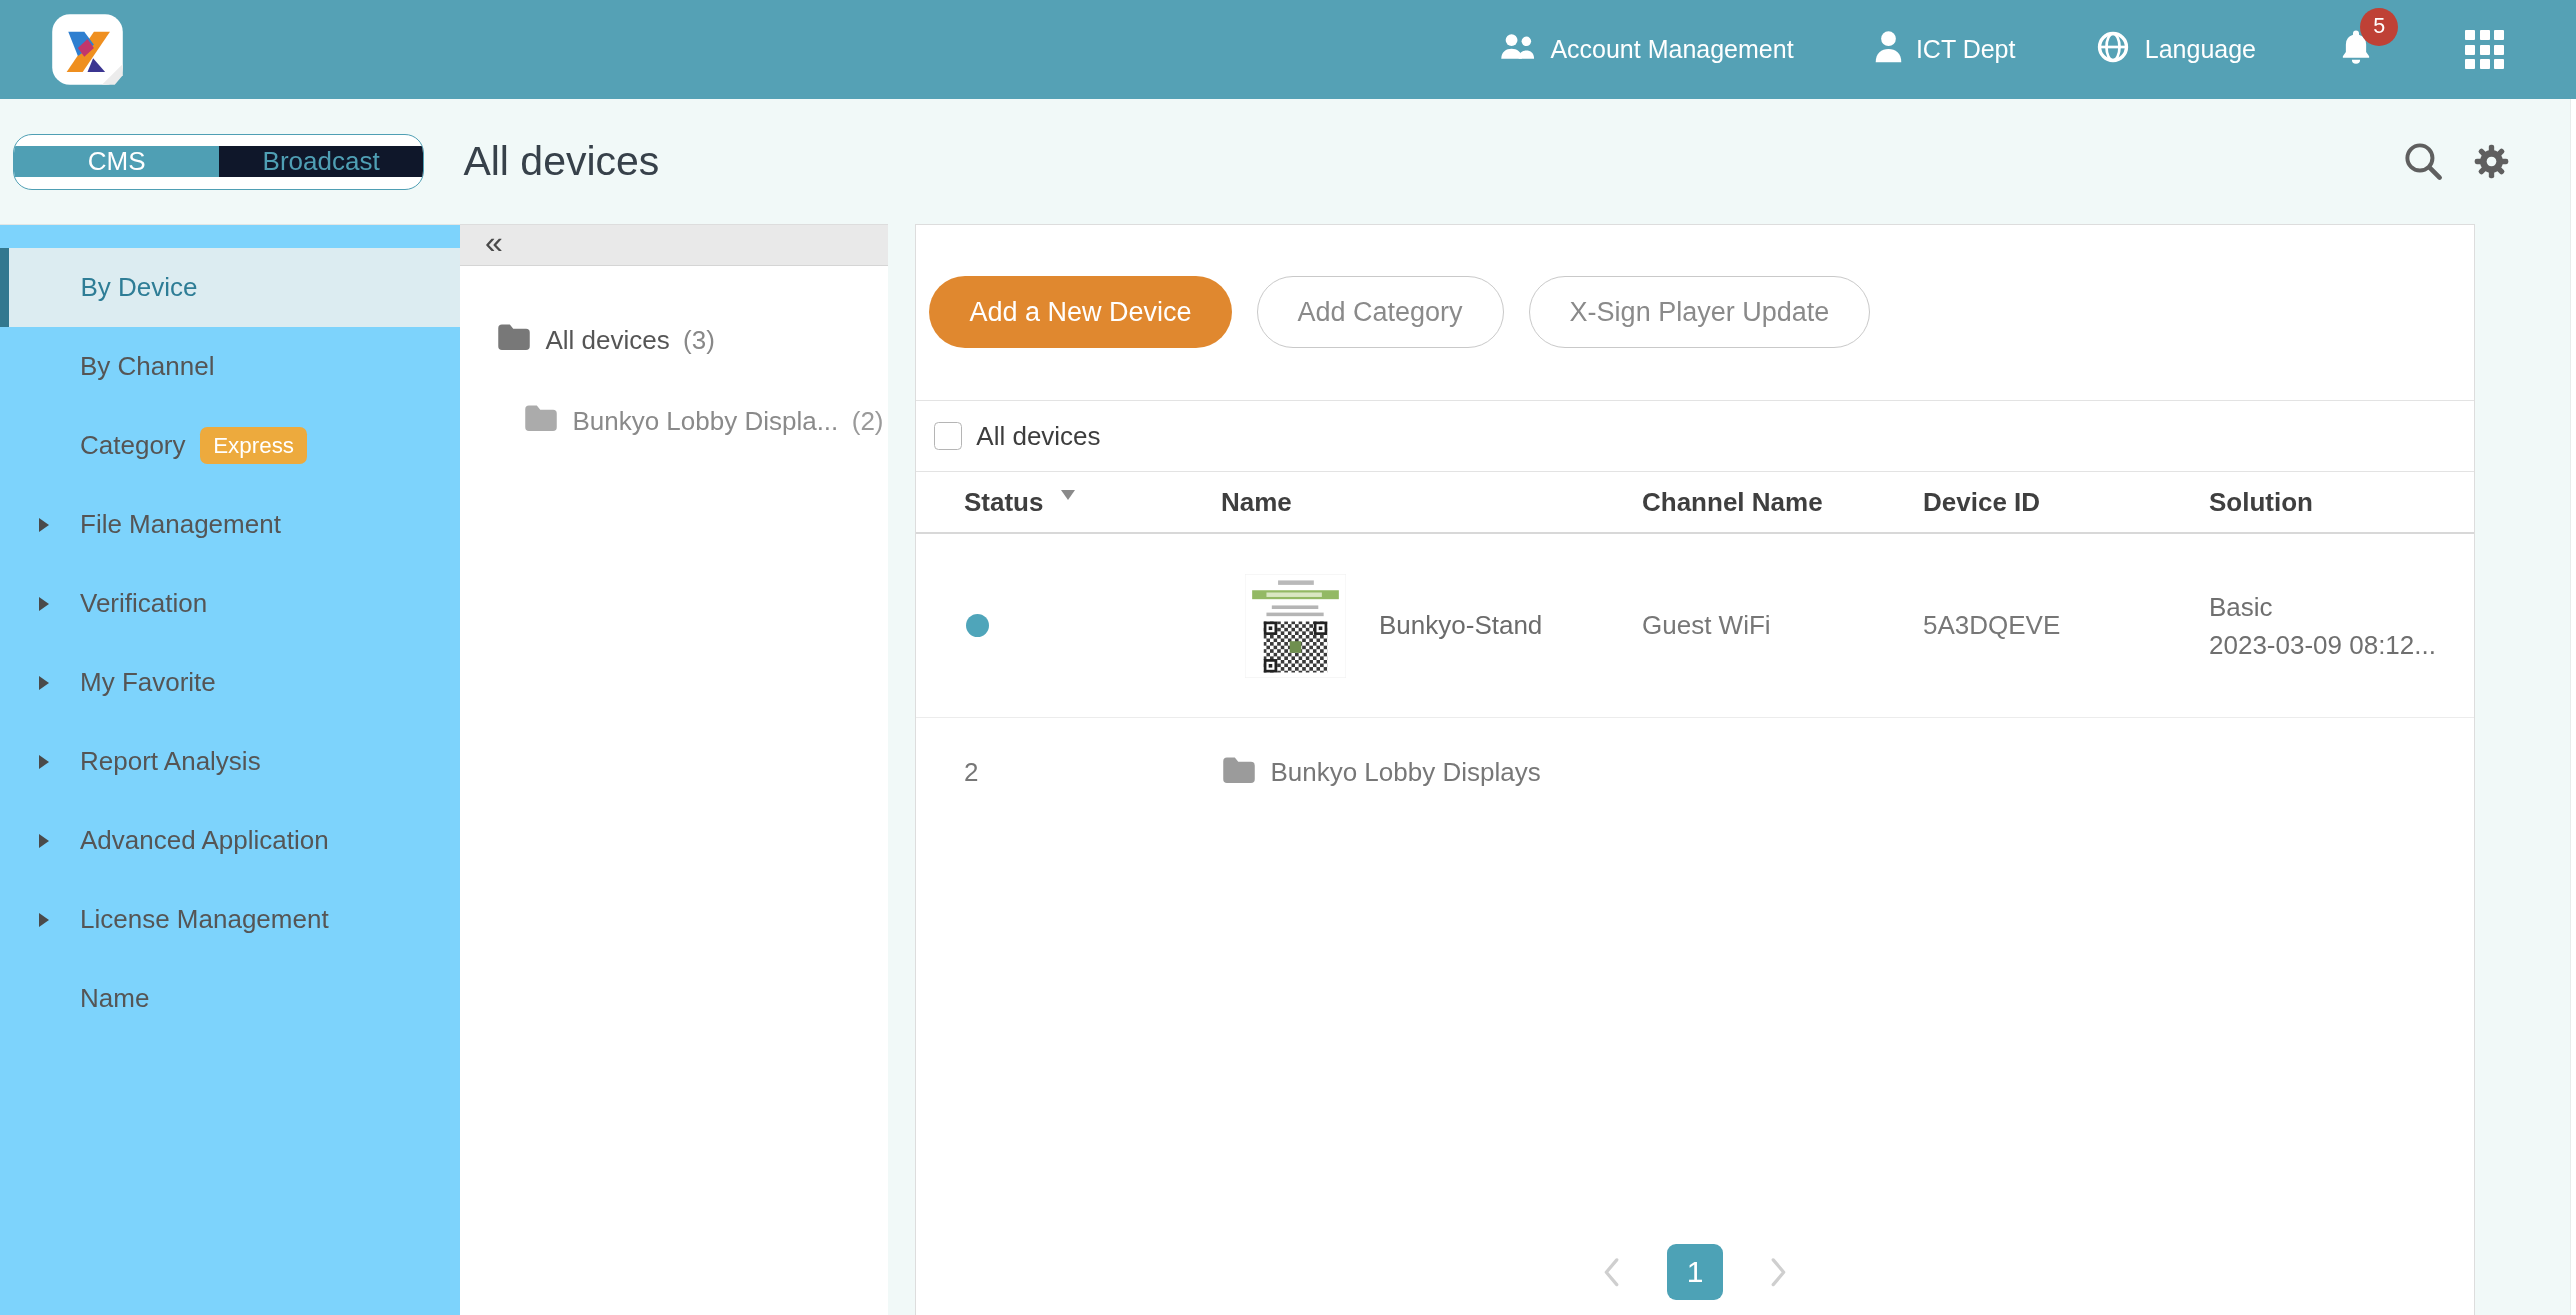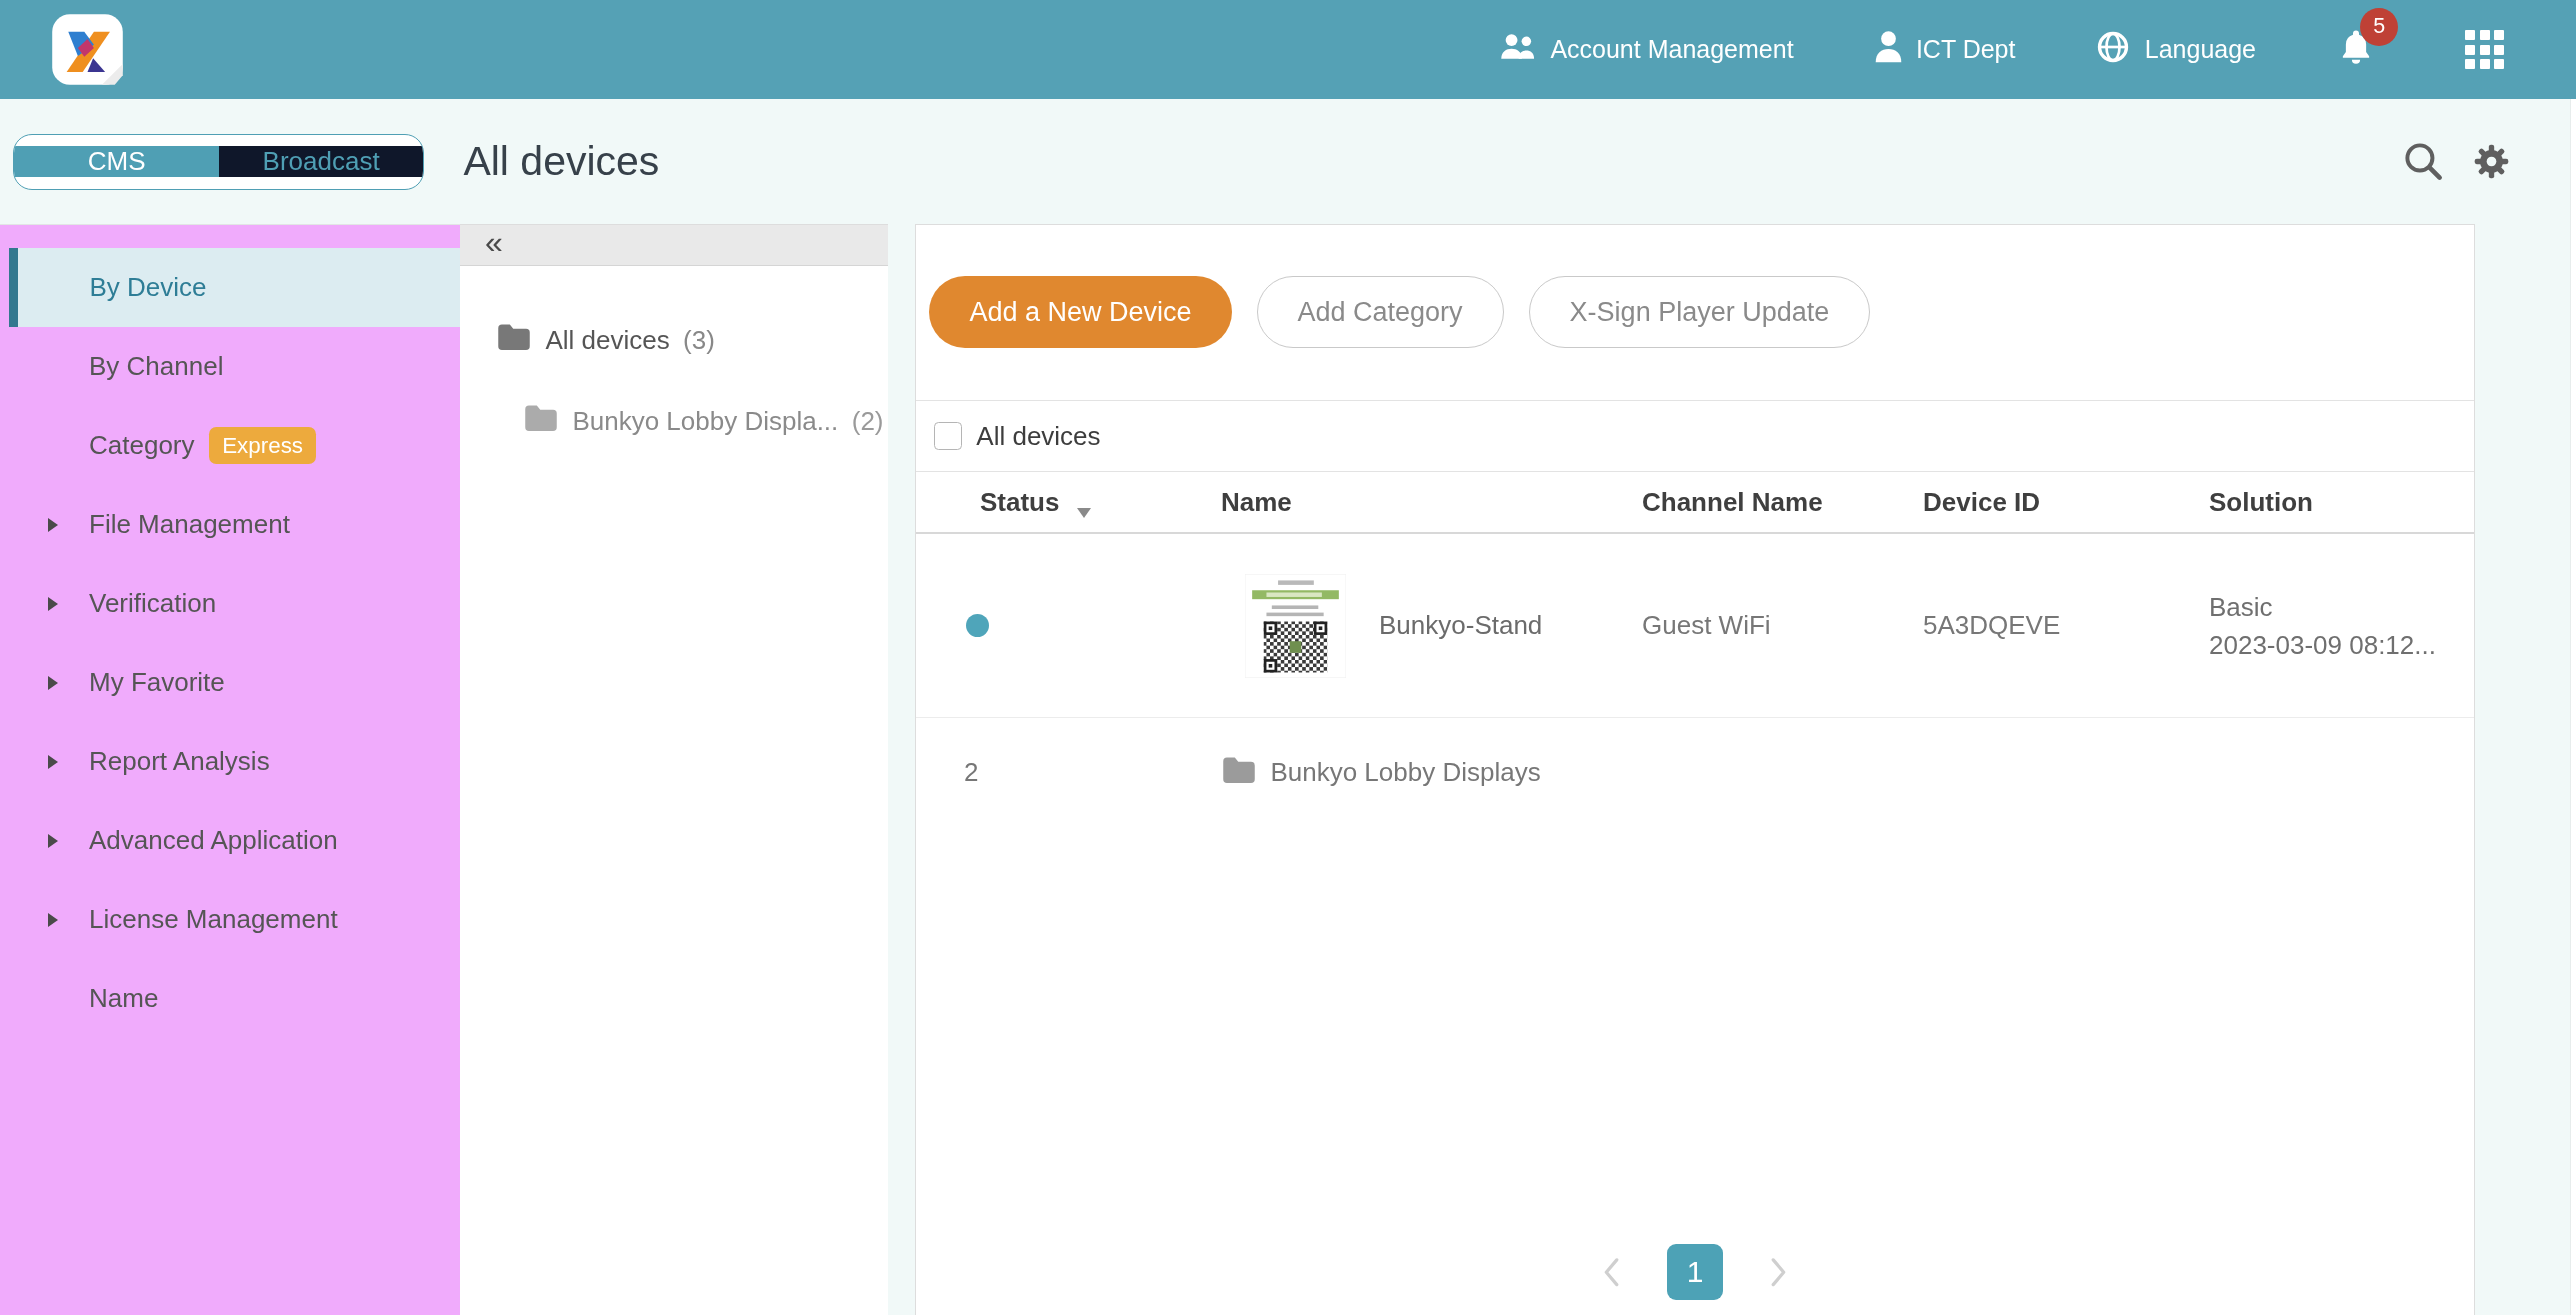--- a/index.html
+++ b/index.html
@@ -29,21 +29,21 @@
   }
   .toggle-half{flex:1;display:flex;align-items:center;justify-content:center;font-size:26px;cursor:pointer;}
   .toggle-cms{background:#4f9fb4;color:#fff;}
   .toggle-broadcast{background:#0f172a;color:#4f9fb4;}
   .page-title{margin-left:39px;font-size:41px;color:#37414a;}
   .header-icons{margin-left:auto;margin-right:63px;display:flex;align-items:center;gap:25px;}
   .hicon{width:43px;height:43px;cursor:pointer;display:flex;align-items:center;justify-content:center;}
   
   .content-row{display:flex;height:1092px;align-items:stretch;}
   
-  .sidebar{width:460px;flex:0 0 auto;background:#f0abfc;border-top:0.9px solid #e2e6e5;padding-top:23px;padding-left:9px;}
+  .sidebar{width:460px;flex:0 0 auto;background:#7dd3fc;border-top:0.9px solid #e2e6e5;padding-top:23px;}
   .side-item{height:79px;display:flex;align-items:center;padding-left:39px;font-size:26px;color:#555;cursor:pointer;}
   .side-item .arrow-slot{width:41px;display:flex;align-items:center;}
   .tri-right{width:0;height:0;border-left:10.8px solid #4a4a4a;border-top:7.2px solid transparent;border-bottom:7.2px solid transparent;}
   .side-item.active{background:#dcecf1;border-left:9px solid #33788f;padding-left:30.5px;color:#2e7d96;}
   .express-badge{margin-left:14.3px;background:#edaa3d;color:#fff;font-size:22.4px;padding:5.4px 13.4px;border-radius:7.2px;}
   
   .tree{width:428px;flex:0 0 auto;background:#fff;border-top:0.9px solid #ddd;}
   .tree-head{height:41px;background:#e9e9e9;border-bottom:0.9px solid #d5d5d5;display:flex;align-items:center;padding-left:25px;}
   .collapse-glyph{font-size:32px;color:#4a4a4a;cursor:pointer;line-height:1;margin-top:-5.4px;}
   .tree-item{display:flex;align-items:center;gap:13.4px;font-size:26px;color:#555;cursor:pointer;}
@@ -63,21 +63,21 @@
   .btn-outline{background:#fff;color:#8a8a8a;border:1.8px solid #c9c9c9;}
   .divider{border-top:0.9px solid #e3e3e3;}
   .divider.first{margin-top:52px;}
   .divider.thick{border-top:2.7px solid #d8d8d8;}
   .divider.light{border-top:0.9px solid #ececec;}
   .selectall-row{height:70px;display:flex;align-items:center;padding-left:18px;}
   .checkbox{width:28px;height:28px;border:1.8px solid #b5b5b5;border-radius:4.5px;background:#fff;cursor:pointer;}
   .selectall-label{margin-left:14.3px;font-size:26px;color:#3d3d3d;}
   .tgrid{display:grid;grid-template-columns:257px 421px 281px 286px 1fr;padding-left:48px;align-items:center;}
   .thead{height:60px;font-size:26px;font-weight:bold;color:#3f3f3f;}
-  .th-status{display:flex;align-items:flex-end;gap:18px;margin-left:16px;}
+  .th-status{display:flex;align-items:flex-start;gap:18px;}
   .sort-arrow{width:0;height:0;border-top:10px solid #8a8a8a;border-left:7.2px solid transparent;border-right:7.2px solid transparent;margin-top:3.6px;}
   .trow1{height:183px;font-size:26px;color:#777;}
   .status-dot{width:23px;height:23px;border-radius:50%;background:#4fa5ba;margin-left:1.8px;}
   .name-cell{display:flex;align-items:center;}
   .thumb{margin-left:24px;margin-right:33px;width:101px;height:104px;flex:0 0 auto;}
   .device-name{color:#6b6b6b;}
   .sol-line{line-height:38px;color:#6f6f6f;}
   .trow2{height:109px;font-size:26px;color:#777;}
   .folder-cell{display:flex;align-items:center;gap:13.4px;color:#777;}
   .pagination{position:absolute;bottom:16px;left:50%;transform:translateX(-50%);display:flex;align-items:center;gap:45px;}

